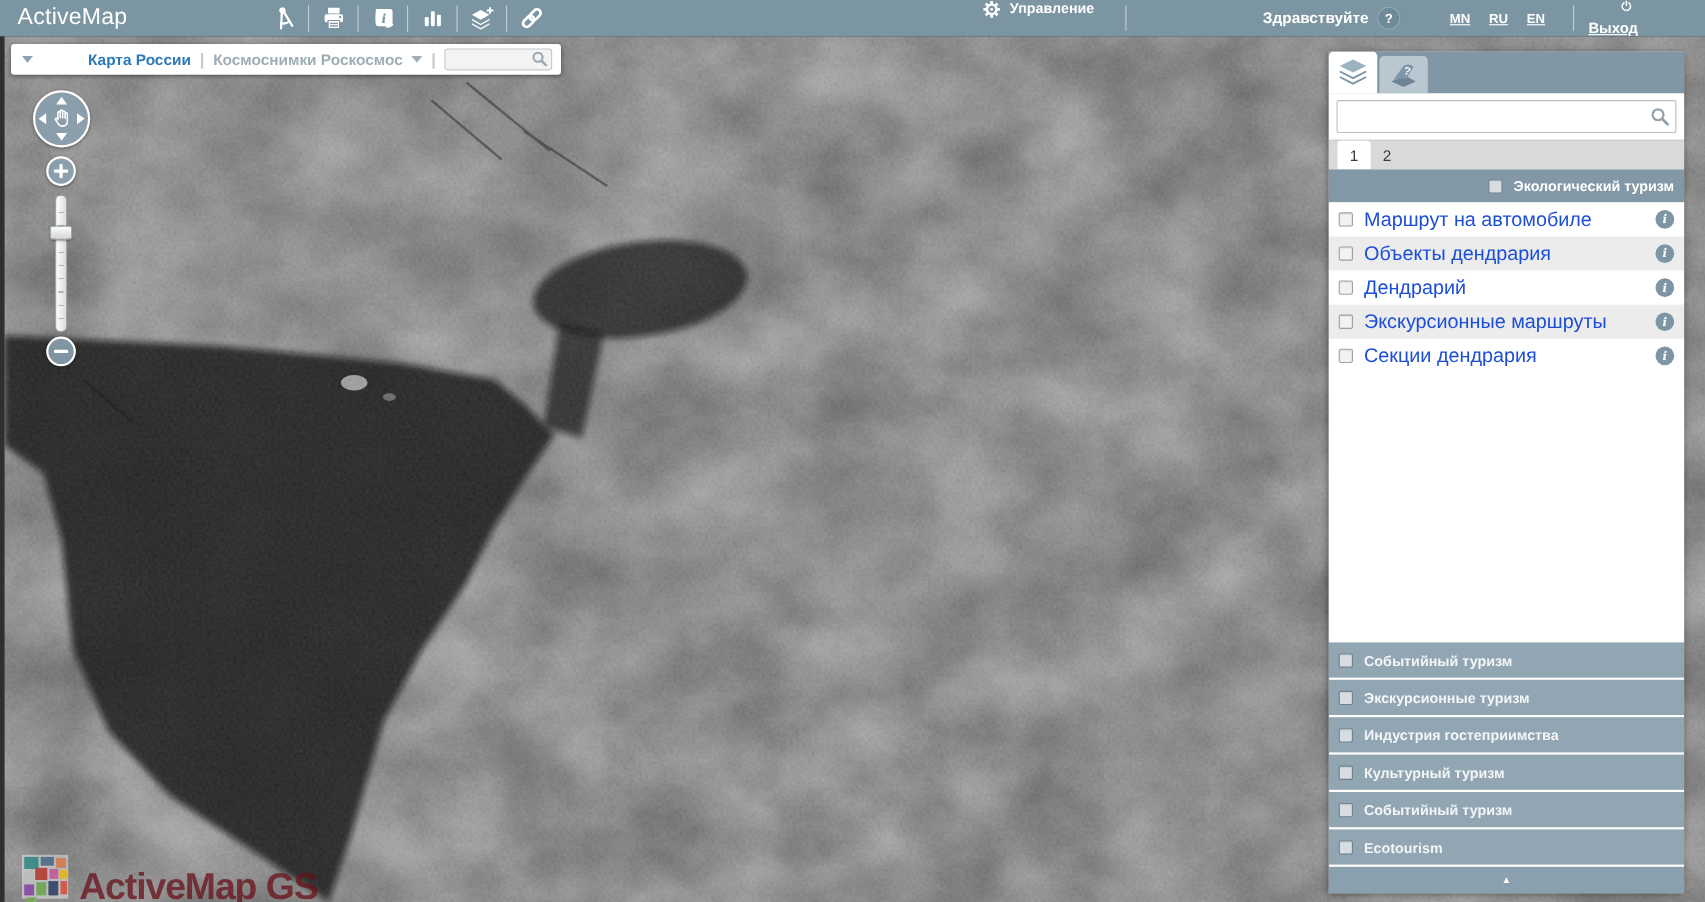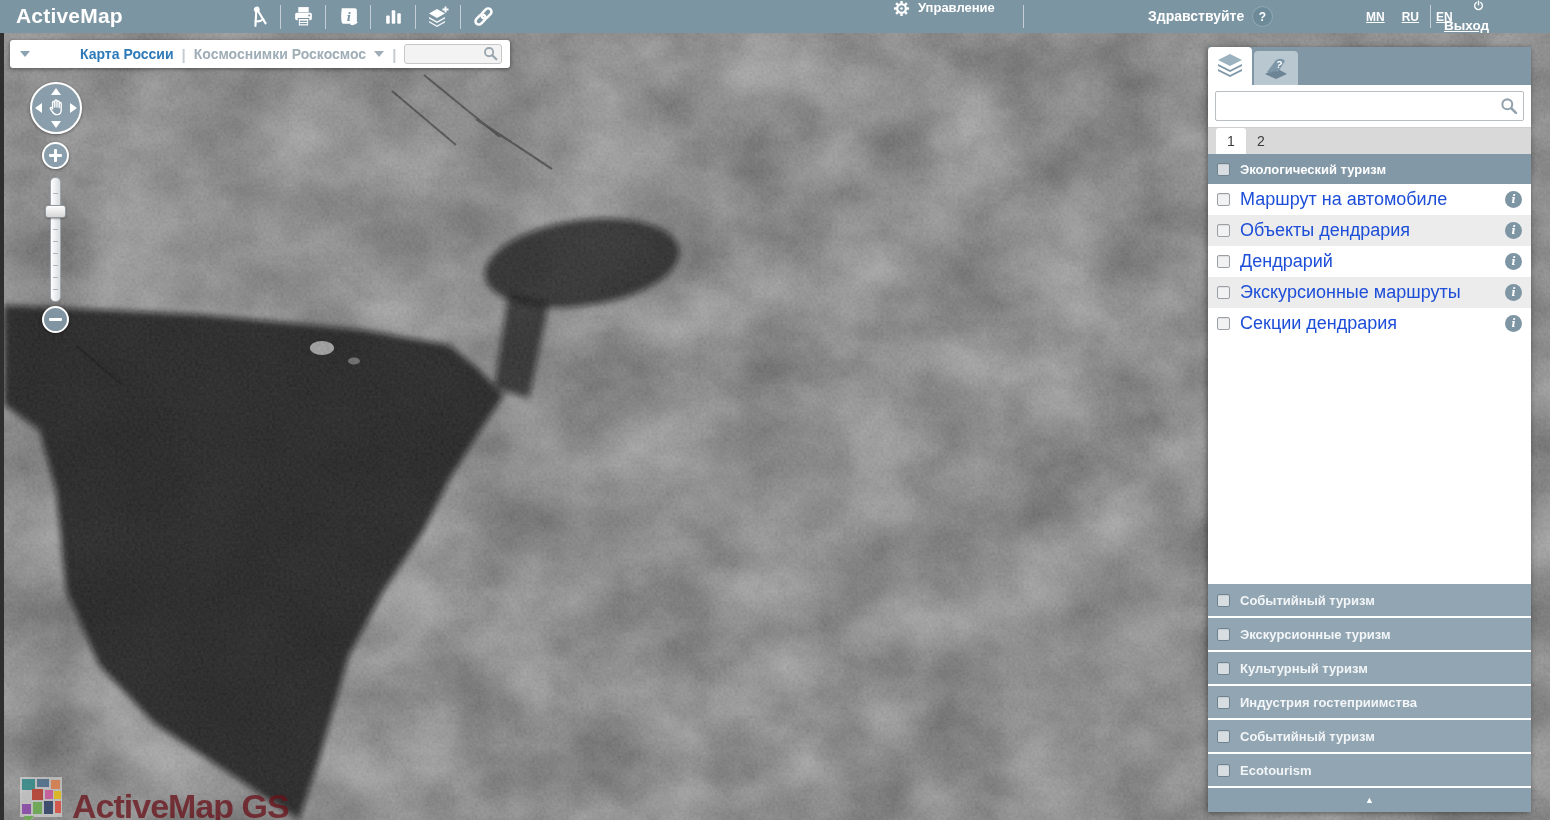--- a/index.html
+++ b/index.html
@@ -1,29 +1,29 @@
 <!DOCTYPE html>
 <html><head>
 <meta charset="utf-8">
 <style>
   * { margin:0; padding:0; box-sizing:border-box; }
   html,body { width:1550px; height:820px; overflow:hidden; font-family:"Liberation Sans","DejaVu Sans",sans-serif; background:#2f2f2f; }
   .stage { position:relative; width:1550px; height:820px; }
 
   
   .topbar { position:absolute; top:0; left:0; width:1550px; height:33px; background:#7b95a3; z-index:50; }
-  .logo { position:absolute; left:16px; top:4px; font-size:21px; font-weight:bold; color:#fff; letter-spacing:.2px; }
+  .logo { position:absolute; left:16px; top:4px; font-size:21px; font-weight:normal; color:#fff; letter-spacing:.2px; }
   .tool-group { position:absolute; left:236px; top:0; height:33px; display:flex; align-items:center; }
   .tool-btn { width:44px; height:33px; display:flex; align-items:center; justify-content:center; cursor:pointer; }
   .tool-sep { width:1px; height:24px; background:rgba(255,255,255,.55); }
   .bar-sep { position:absolute; top:5px; width:1px; height:23px; background:rgba(255,255,255,.55); }
   .management { position:absolute; left:893px; top:0; height:33px; display:flex; align-items:flex-start; gap:8px; color:#fff; font-size:13px; font-weight:bold; cursor:pointer; }
   .greeting { position:absolute; left:1148px; top:0; height:31px; display:flex; align-items:center; color:#fff; font-size:14px; font-weight:bold; }
   .help-badge { position:absolute; left:1252px; top:6px; width:21px; height:21px; border-radius:50%; background:#6d8a99; color:#fff; font-size:12px; font-weight:bold; display:flex; align-items:center; justify-content:center; cursor:pointer; box-shadow:inset 0 0 0 1px rgba(255,255,255,.25); }
-  .langs { position:absolute; left:1318px; top:0; height:33px; display:flex; align-items:center; gap:17px;margin-left:48px; }
+  .langs { position:absolute; left:1318px; top:0; height:33px; display:flex; align-items:center; gap:17px; }
   .lang { color:#fff; font-size:12px; font-weight:bold; text-decoration:underline; cursor:pointer; }
   .logout { position:absolute; left:1444px; top:0; height:33px; display:flex; align-items:flex-end; gap:7px; cursor:pointer;flex-direction:column; }
   .logout-label { color:#fff; font-size:13.5px; font-weight:bold; text-decoration:underline; }
 
   
   .map { position:absolute; top:33px; left:4px; width:1550px; height:787px; background:#343434; overflow:hidden; cursor:grab; }
   .map svg.art { position:absolute; top:0; left:0; width:100%; height:100%; }
 
   
   .layerbar { position:absolute; top:40px; left:10px; width:500px; height:28px; background:#fff; border-radius:3px; box-shadow:0 1px 4px rgba(0,0,0,.45); display:flex; align-items:center; padding:0 8px 0 10px; gap:8px; z-index:40; }
@@ -62,21 +62,21 @@
   .side-tab { width:44px; height:38px; border-radius:4px 4px 0 0; display:flex; align-items:center; justify-content:center; cursor:pointer; margin-right:2px; }
   .side-tab.active { background:#fff; }
   .side-tab.inactive { background:#b9c7d1; height:34px; }
   .side-search { background:#fff; padding:6px 7px; flex:none; }
   .side-search .wrap { position:relative; height:30px; }
   .side-search input { width:100%; height:30px; border:1px solid #b9bec2; border-radius:2px; padding:0 30px 0 8px; font-size:13px; outline:none; }
   .side-search .mag { position:absolute; right:6px; top:6px; }
   .page-tabs { height:27px; background:#d9d9d9; display:flex; align-items:stretch; padding-left:8px; flex:none; border-top:1px solid #cfcfcf; }
   .page-tab { min-width:30px; padding:0 10px; display:flex; align-items:center; justify-content:center; font-size:14px; color:#3c3c3c; cursor:pointer; }
   .page-tab.active { background:#fff; border-radius:3px 3px 0 0; }
-  .group-header { height:30px; background:#8398a7; display:flex; align-items:center; gap:10px; padding:0 9px; flex:none; cursor:pointer; }
+  .group-header { height:30px; background:#8398a7; display:flex; align-items:center; gap:10px; padding:0 9px; flex:none; cursor:pointer;justify-content:flex-end; }
   .group-header .glabel { color:#fff; font-size:13px; font-weight:bold; }
   .cb { width:13px; height:13px; border:1px solid #9aa0a5; background:#f2f2f2; border-radius:2px; flex:none; cursor:pointer; box-shadow:inset 0 1px 1px rgba(0,0,0,.08); }
   .cb.hdr { border-color:#6e828f; background:#d7dde1; }
   .layer-item { height:31px; display:flex; align-items:center; gap:10px; padding:0 9px; flex:none; background:#fff; cursor:pointer; }
   .layer-item:nth-child(even) { background:#ececec; }
   .layer-item .llabel { flex:1; font-size:18px; color:#1d4ed8; }
   .info-ic { width:17px; height:17px; border-radius:50%; background:#7e95a4; color:#fff; display:flex; align-items:center; justify-content:center; font-family:"DejaVu Serif",serif; font-size:11px; font-weight:bold; font-style:italic; cursor:pointer; flex:none; }
   .filler { flex:1; background:#fff; }
   .cgroup { height:32px; margin-bottom:2px; background:#92a5b2; display:flex; align-items:center; gap:10px; padding:0 9px; flex:none; cursor:pointer; }
   .cgroup .glabel { color:#f3f6f8; font-size:13px; font-weight:bold; }
@@ -373,25 +373,25 @@
     <div class="cgroup">
       <span class="cb hdr"></span>
       <span class="glabel">Событийный туризм</span>
     </div>
     <div class="cgroup">
       <span class="cb hdr"></span>
       <span class="glabel">Экскурсионные туризм</span>
     </div>
     <div class="cgroup">
       <span class="cb hdr"></span>
+      <span class="glabel">Индустрия гостеприимства</span>
+    </div>
+    <div class="cgroup">
+      <span class="cb hdr"></span>
       <span class="glabel">Культурный туризм</span>
-    </div>
-    <div class="cgroup">
-      <span class="cb hdr"></span>
-      <span class="glabel">Индустрия гостеприимства</span>
     </div>
     <div class="cgroup">
       <span class="cb hdr"></span>
       <span class="glabel">Событийный туризм</span>
     </div>
     <div class="cgroup">
       <span class="cb hdr"></span>
       <span class="glabel">Ecotourism</span>
     </div>
 

